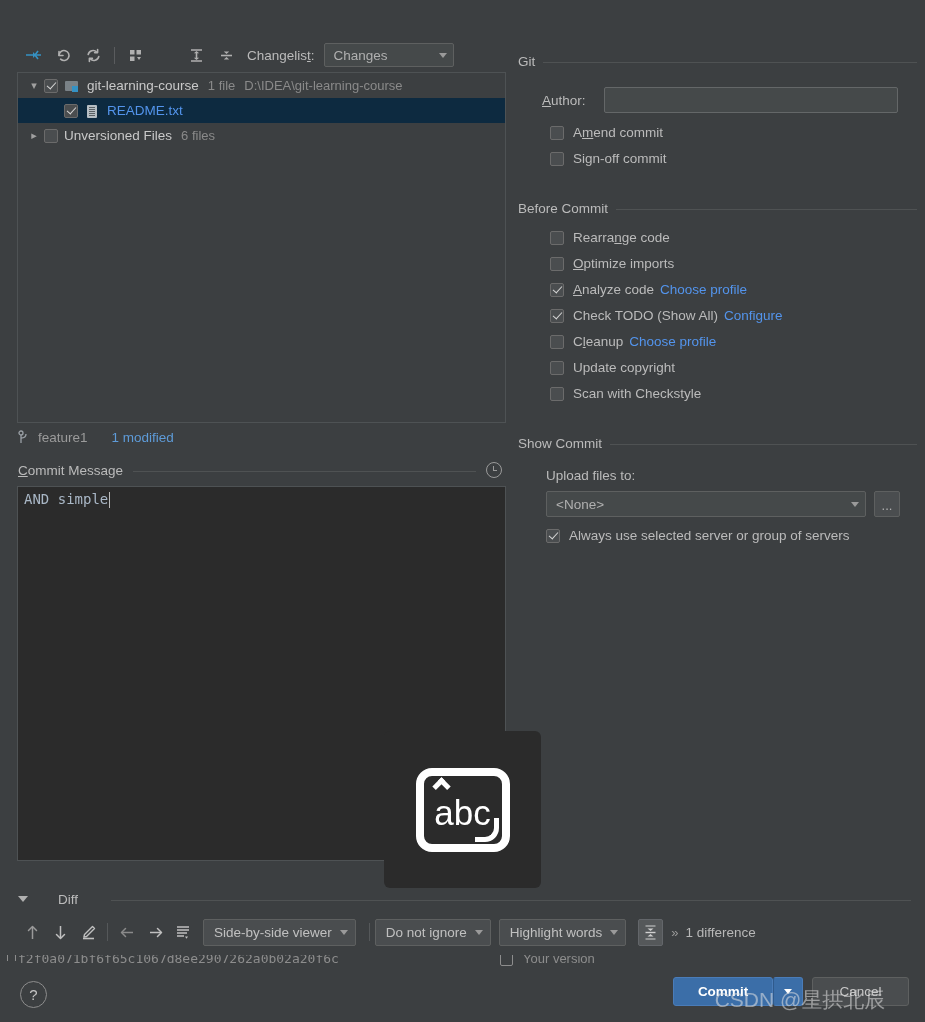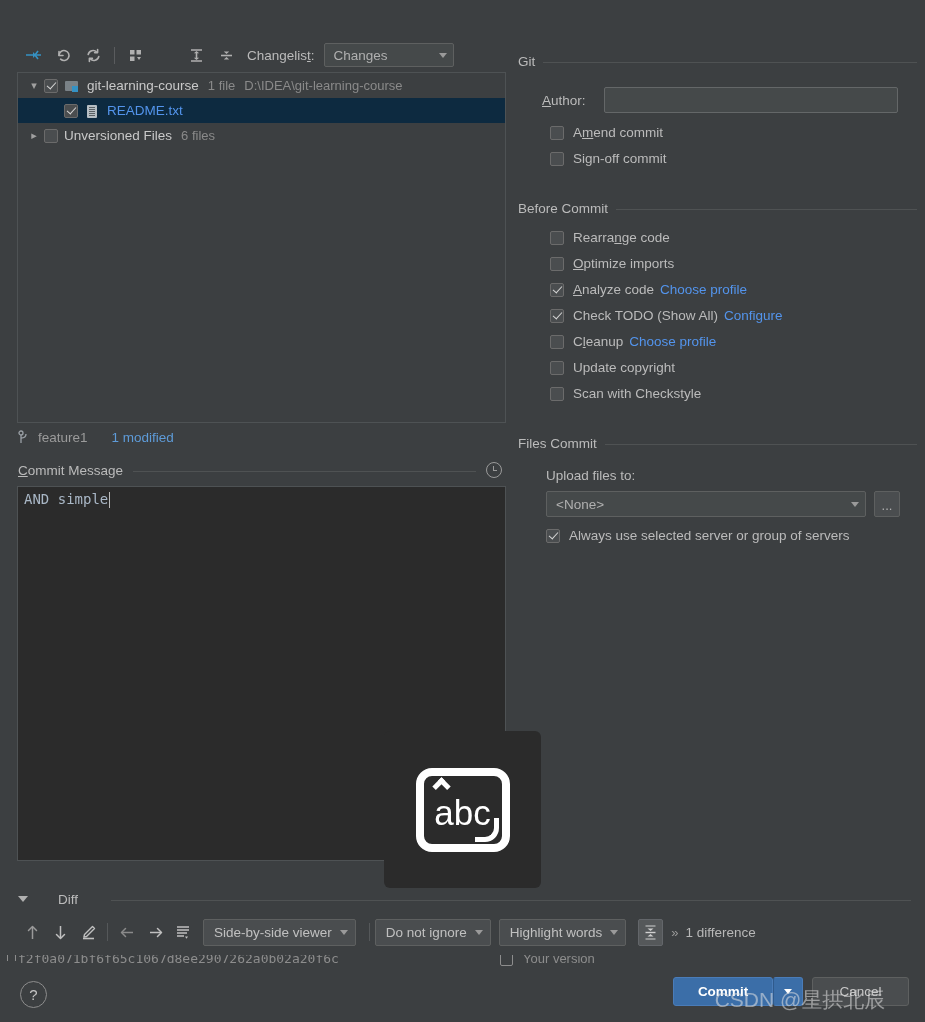--- a/index.html
+++ b/index.html
@@ -455,21 +455,21 @@
     <div class="check-row tight">
       <span class="cb"></span>
       <span class="cb-label">Update copyright</span>
     </div>
     <div class="check-row tight">
       <span class="cb"></span>
       <span class="cb-label">Scan with Checkstyle</span>
     </div>
 
     <div class="group-head" style="margin-top:31px">
-      <span class="gt">Files Commit</span>
+      <span class="gt">Show Commit</span>
       <span class="gl"></span>
     </div>
 
     <div class="upload-label">Upload files to:</div>
     <div class="upload-row">
       <div class="combo" id="upload-combo">
         <span class="cv">&lt;None&gt;</span>
         <span class="caret"></span>
       </div>
       <div class="dots-btn">...</div>

